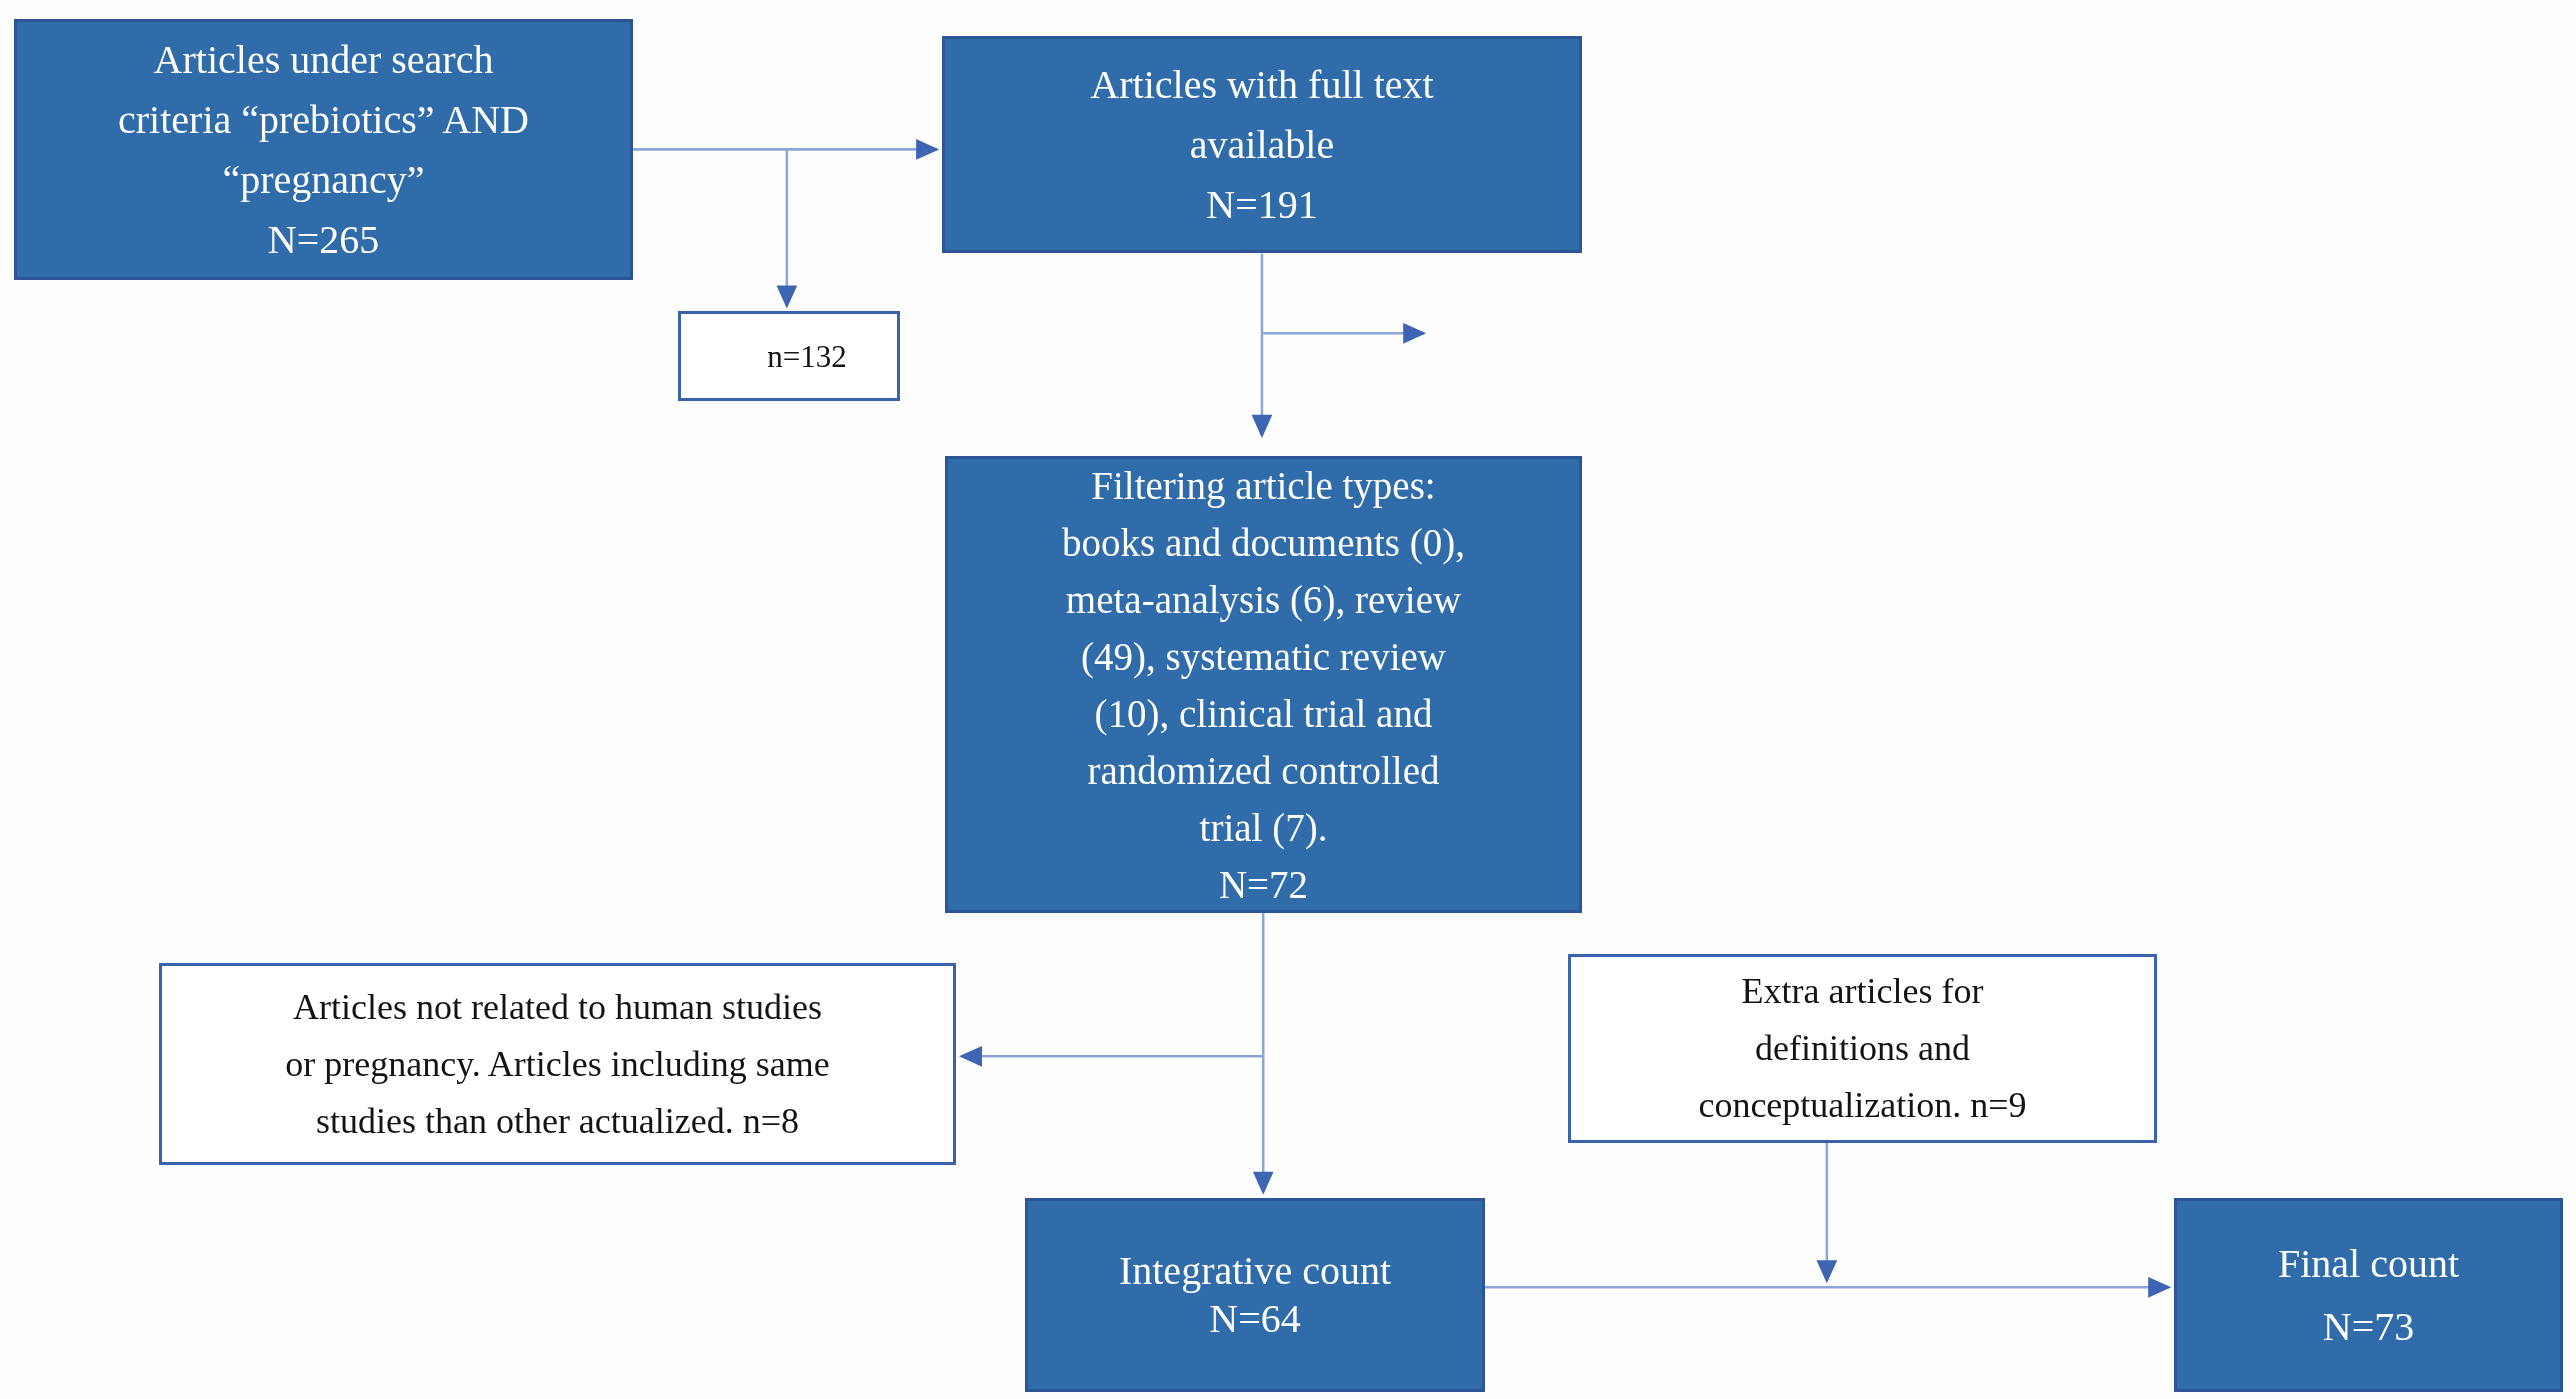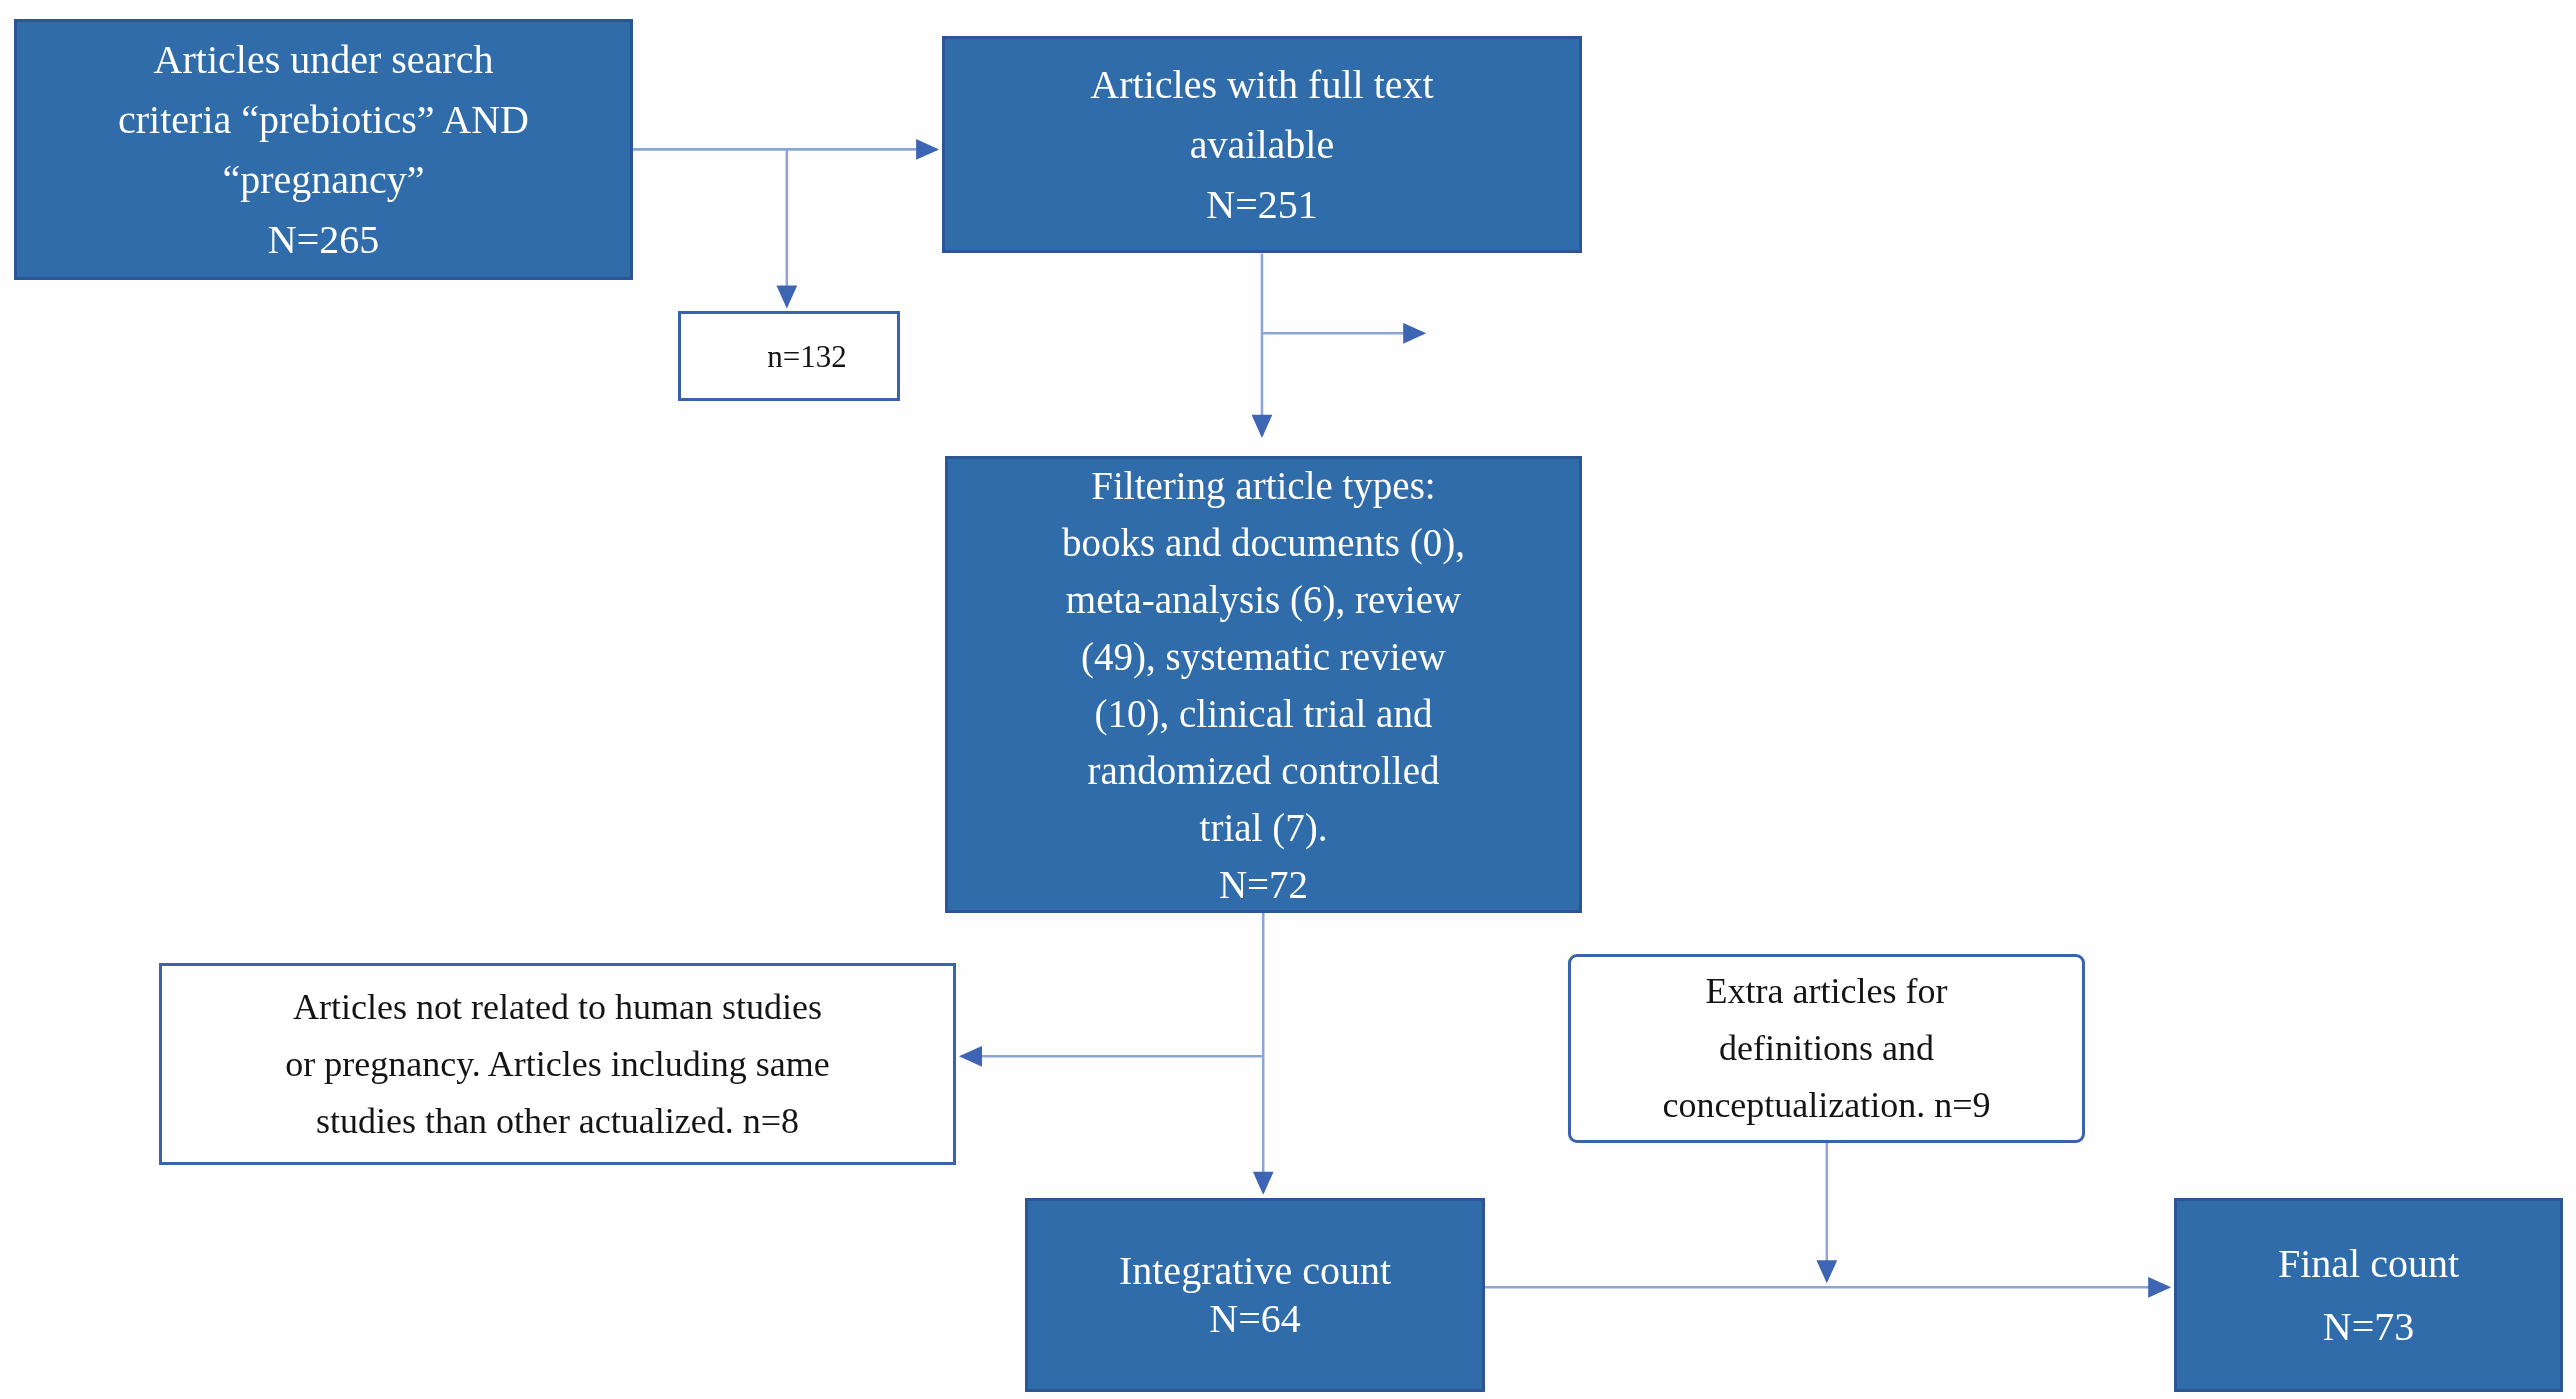--- a/index.html
+++ b/index.html
@@ -46,21 +46,21 @@
     line-height:57px;
   }
   .b1{left:14px;top:19px;width:619px;height:261px;}
   .b2{left:942px;top:36px;width:640px;height:217px;}
   .b5{left:945px;top:456px;width:637px;height:457px;font-size:39px;line-height:57px;}
   .b8{left:1025px;top:1198px;width:460px;height:194px;line-height:48px;}
   .b9{left:2174px;top:1198px;width:389px;height:194px;line-height:63px;}
   .n132{left:678px;top:311px;width:222px;height:90px;font-size:31px;padding-left:36px;}
   .n61{left:1429px;top:293px;width:224px;height:87px;font-size:41px;}
   .b6{left:159px;top:963px;width:797px;height:202px;font-size:36px;}
-  .b7{left:1568px;top:954px;width:517px;height:189px;font-size:36px;border-radius:9px;}
+  .b7{left:1568px;top:954px;width:589px;height:189px;font-size:36px;}
   .cline{stroke:var(--line);stroke-width:4px;}
 </style>
 </head>
 <body>
 
 <div id="canvas">
 
   <svg id="connectors" viewBox="0 0 4103 2229" xmlns="http://www.w3.org/2000/svg">
     <defs>
       <marker id="arr" viewBox="0 0 10 9" refX="9" refY="4.5" markerUnits="userSpaceOnUse" markerWidth="38" markerHeight="33" orient="auto">
@@ -78,21 +78,21 @@
     <line class="cline" x1="2365" y1="2051" x2="3455" y2="2051" marker-end="url(#arr)"></line>
   </svg>
 
   <div class="box filled b1">Articles under search
 criteria “prebiotics” AND
 “pregnancy”
 N=265</div>
 
   <div class="box filled b2">Articles with full text
 available
-N=251</div>
+N=191</div>
 
   <div class="box outline n132">n=132</div>
 
 
   <div class="box filled b5">Filtering article types:
 books and documents (0),
 meta-analysis (6), review
 (49), systematic review
 (10), clinical trial and
 randomized controlled

